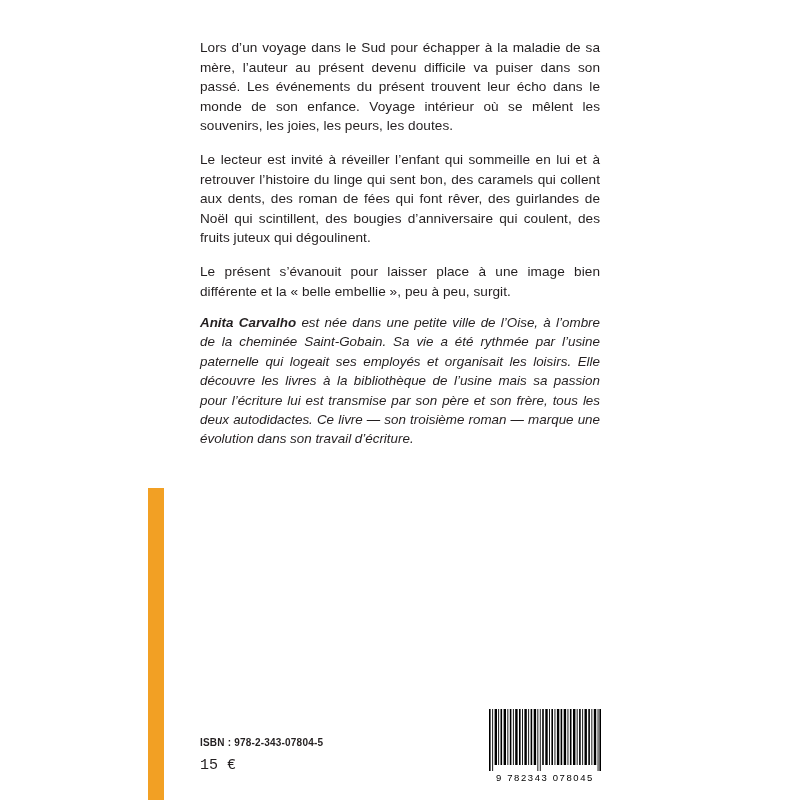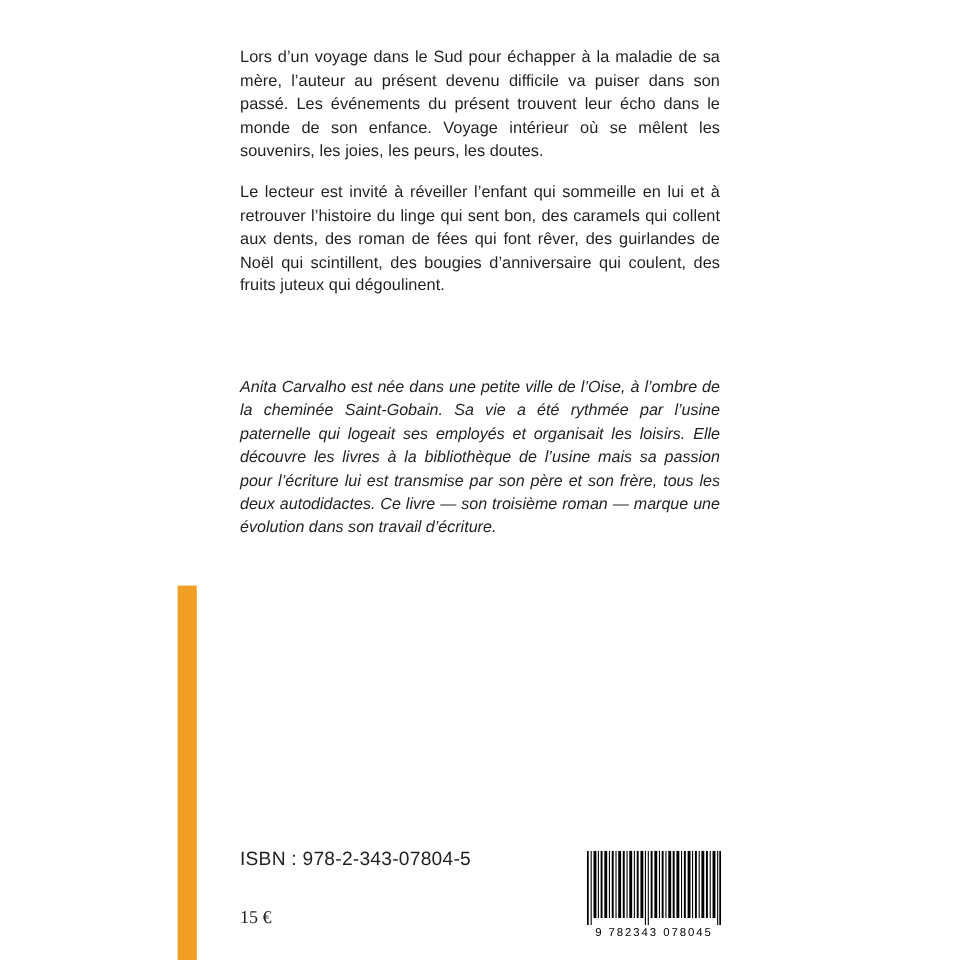--- a/index.html
+++ b/index.html
@@ -59,39 +59,40 @@
     top: 313px;
     width: 400px;
     font-style: italic;
     font-size: 13.4px;
     line-height: 19.4px;
     text-align: justify;
     color: #231f20;
   }
 
   #bio .author-name {
-    font-weight: normal;
+    font-weight: bold;
     font-style: italic;
   }
 
   
   #isbn-line {
     position: absolute;
     left: 200px;
-    top: 708px;
-    font-size: 16px;
+    top: 737px;
+    font-size: 10px;
     color: #231f20;
     letter-spacing: 0.2px;
+    font-weight: bold;
   }
 
   #price-line {
     position: absolute;
     left: 200px;
     top: 757px;
-    font-family: Liberation Serif, serif;
+    font-family: Liberation Mono, monospace;
     font-size: 15px;
     color: #231f20;
   }
 
   
   #barcode {
     position: absolute;
     left: 489px;
     top: 709px;
     width: 132px;
@@ -121,20 +122,21 @@
 </head>
 <body>
 
 <div id="page">
 
   <div id="spine-bar"></div>
 
   <div id="blurb">
     <p class="para">Lors d’un voyage dans le Sud pour échapper à la maladie de sa mère, l’auteur au présent devenu difficile va puiser dans son passé. Les événements du présent trouvent leur écho dans le monde de son enfance. Voyage intérieur où se mêlent les souvenirs, les joies, les peurs, les doutes.</p>
     <p class="para">Le lecteur est invité à réveiller l’enfant qui sommeille en lui et à retrouver l’histoire du linge qui sent bon, des caramels qui collent aux dents, des roman de fées qui font rêver, des guirlandes de Noël qui scintillent, des bougies d’anniversaire qui coulent, des fruits juteux qui dégoulinent.</p>
+    <p class="para">Le présent s’évanouit pour laisser place à une image bien différente et la « belle embellie », peu à peu, surgit.</p>
   </div>
 
   <div id="bio"><span class="author-name">Anita Carvalho</span><span> est née dans une petite ville de l’Oise, à l’ombre de la cheminée Saint-Gobain. Sa vie a été rythmée par l’usine paternelle qui logeait ses employés et organisait les loisirs. Elle découvre les livres à la bibliothèque de l’usine mais sa passion pour l’écriture lui est transmise par son père et son frère, tous les deux autodidactes. Ce livre — son troisième roman — marque une évolution dans son travail d’écriture.</span></div>
 
   <div id="isbn-line">ISBN : 978-2-343-07804-5</div>
   <div id="price-line">15 €</div>
 
   <div id="barcode">
     <svg id="barcode-bars" viewBox="0 0 112 62" preserveAspectRatio="none">
       <rect x="0" y="0" width="1.6" height="62" fill="#000"></rect>

